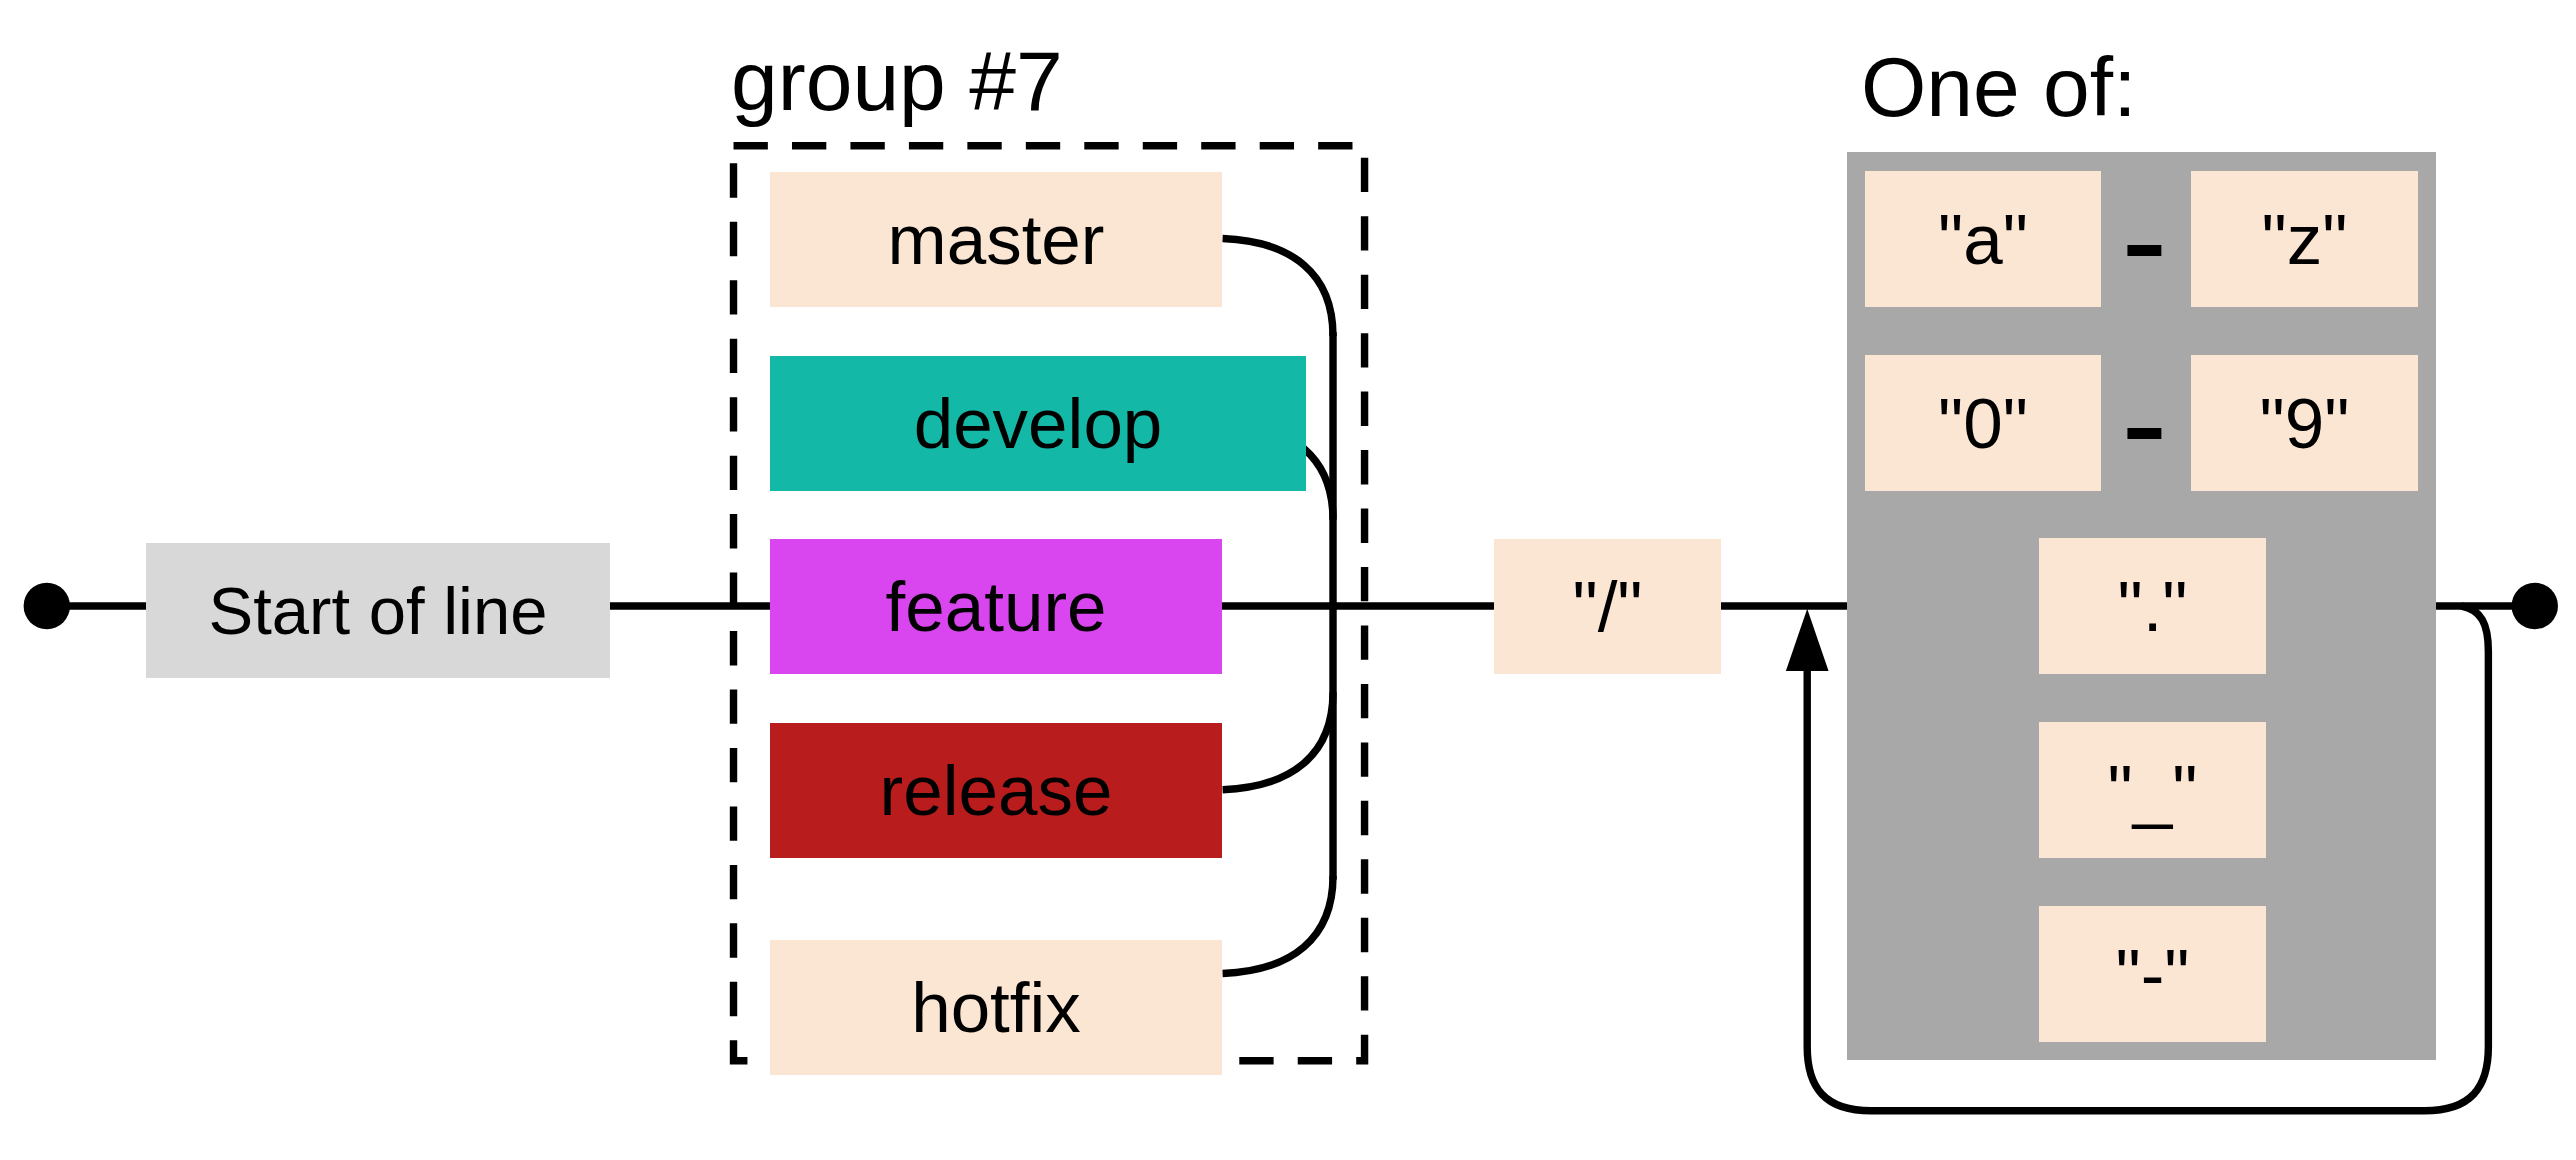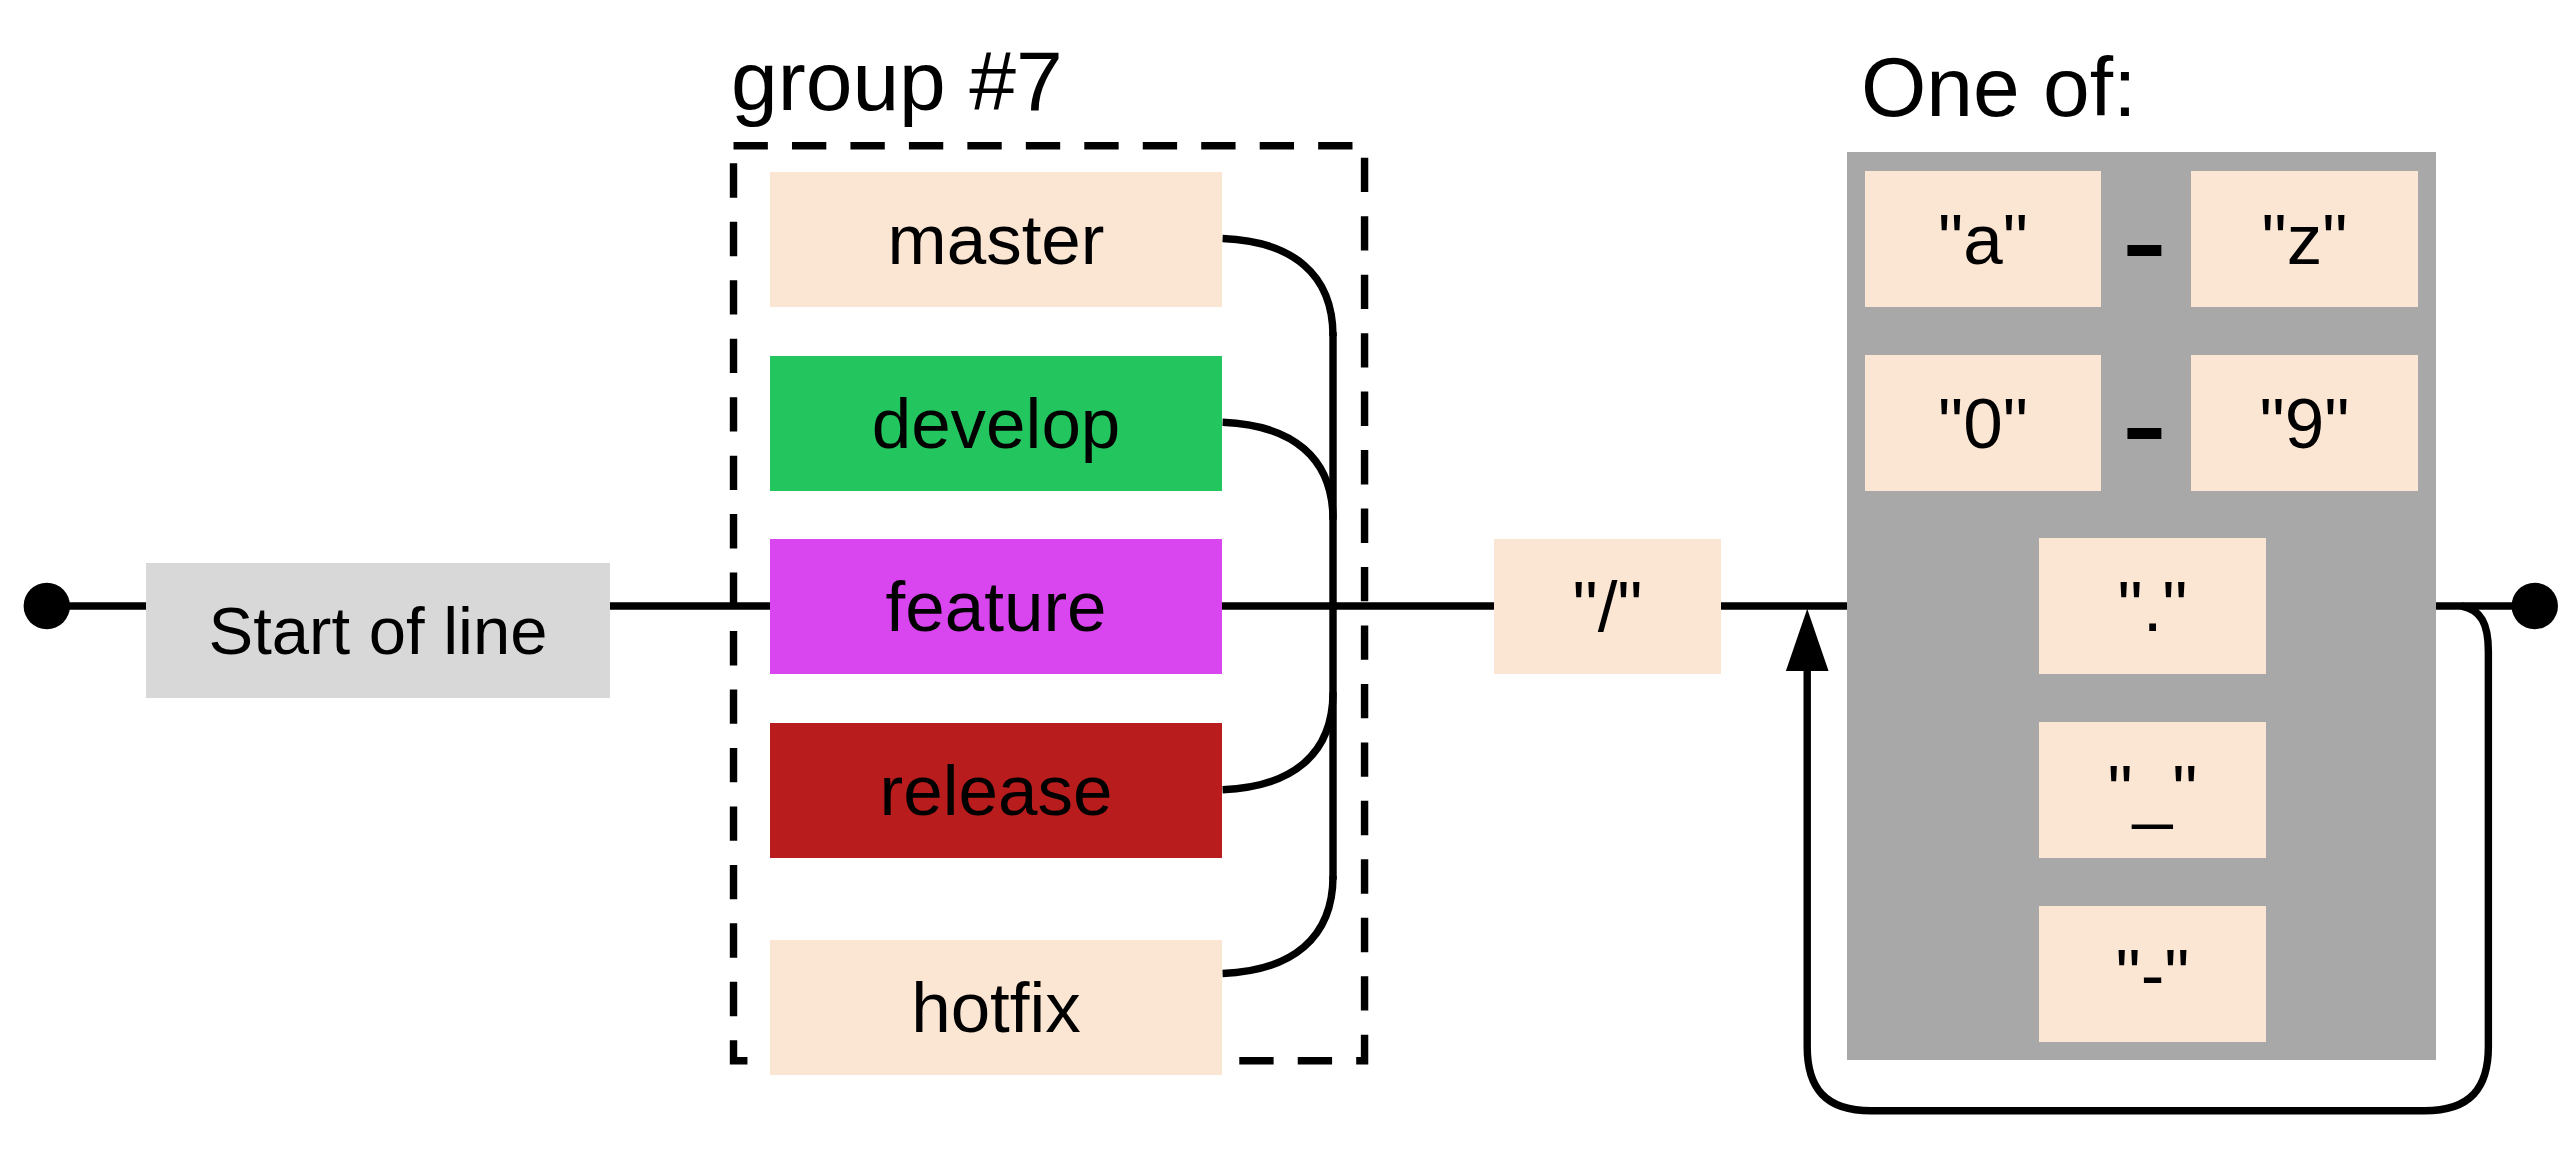--- a/index.html
+++ b/index.html
@@ -13,21 +13,21 @@
   }
   #wires{position:absolute;left:0;top:0;z-index:0;}
   .abs{position:absolute;box-sizing:border-box;}
   .node{
     display:flex;align-items:center;justify-content:center;
     font-size:71px;line-height:1;white-space:nowrap;
     z-index:2;
   }
   .anchor-box{
     display:flex;align-items:center;justify-content:center;
-    font-size:67px;line-height:1;white-space:nowrap;z-index:2;margin-top:20px;
+    font-size:67px;line-height:1;white-space:nowrap;z-index:2;
   }
   .container-box{z-index:1;}
   .section-label{
     font-size:84px;line-height:1;white-space:nowrap;z-index:2;
   }
   .range-dash{
     display:flex;align-items:center;justify-content:center;
     font-size:139px;line-height:0;z-index:2;
   }
 </style>
@@ -56,21 +56,21 @@
       <circle cx="2731" cy="653" r="25"></circle>
       <polygon points="1947,656 1924,723 1970,723"></polygon>
     </g>
   </svg>
 
   <div class="abs section-label" style="left:731px;top:39px;">group #7</div>
 
   <div class="abs anchor-box" style="left: 146px; top: 543px; width: 464px; height: 135px; background: rgb(216, 216, 216);">Start of line</div>
 
   <div class="abs node" style="left: 770px; top: 172px; width: 452px; height: 135px; background: rgb(251, 229, 211);">master</div>
-  <div class="abs node" style="left: 770px; top: 356px; width: 452px; height: 135px; background: #22c55e;">develop</div>
+  <div class="abs node" style="left: 770px; top: 356px; width: 536px; height: 135px; background: #14b8a6;">develop</div>
   <div class="abs node" style="left: 770px; top: 539px; width: 452px; height: 135px; background: #d946ef;">feature</div>
   <div class="abs node" style="left: 770px; top: 723px; width: 452px; height: 135px; background: #b91c1c;">release</div>
   <div class="abs node" style="left: 770px; top: 940px; width: 452px; height: 135px; background: rgb(251, 229, 211);">hotfix</div>
 
   <div class="abs node" style="left: 1494px; top: 539px; width: 227px; height: 135px; background: rgb(251, 229, 211);">"/"</div>
 
   <div class="abs section-label" style="left:1855px;top:45px;margin-left:6px;">One of:</div>
 
   <div class="abs container-box" style="left: 1847px; top: 152px; width: 589px; height: 908px; background: rgb(168, 168, 168);"></div>
 

